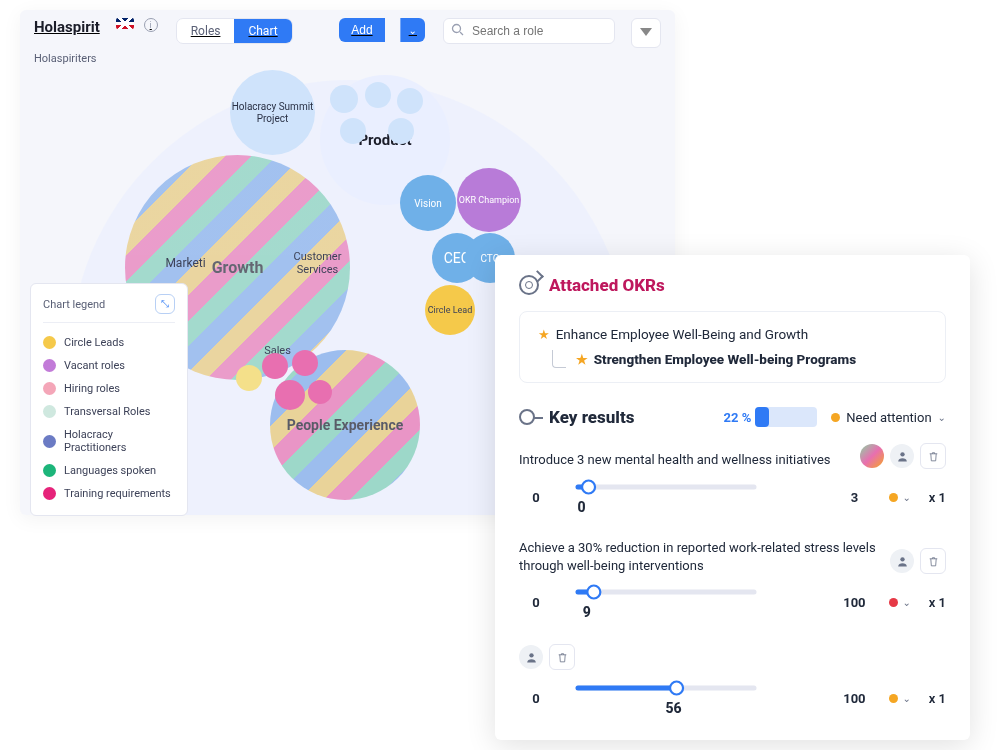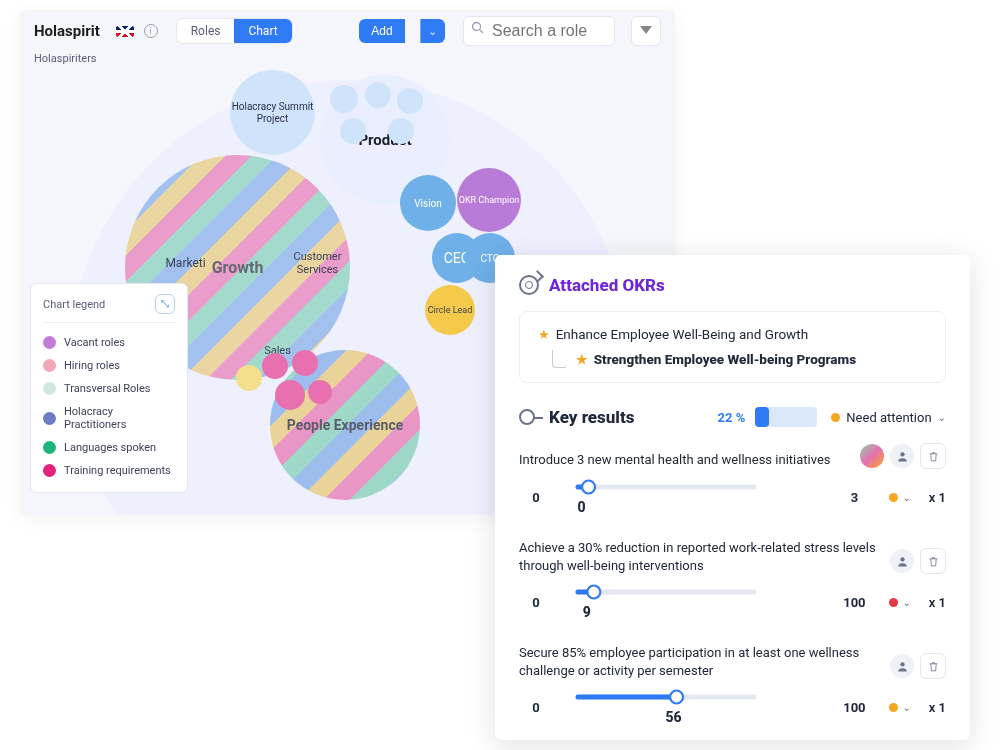--- a/index.html
+++ b/index.html
@@ -8,36 +8,36 @@
   
   .chart-window {
     position: absolute;
     left: 20px; top: 10px; width: 655px; height: 505px;
     background: #f5f6fb;
     border-radius: 6px;
     box-shadow: 0 4px 20px rgba(0,0,0,0.05);
     overflow: hidden;
   }
   .chart-header {
-    display: flex; align-items: center; gap: 10px;
-    padding: 8px 14px; height: 42px;
+    display: flex; align-items: flex-start; gap: 10px;
+    padding: 8px 14px; height: 42px; text-decoration: underline;
   }
   .app-title { font-size: 15px; font-weight: 700; color: #1b1d29; margin-right: 6px; }
   .flag { width: 18px; height: 11px; background: linear-gradient(180deg,#012169 33%,#fff 33%,#fff 66%,#ce1126 66%); display:inline-block; vertical-align:middle; border-radius:2px; position:relative; }
   .flag::after { content:""; position:absolute; inset:0; background: linear-gradient(45deg,transparent 42%,#fff 42%,#fff 58%,transparent 58%),linear-gradient(-45deg,transparent 42%,#fff 42%,#fff 58%,transparent 58%); }
   .info-icon { width:14px;height:14px;border:1.3px solid #9aa0b2;border-radius:50%;display:inline-flex;align-items:center;justify-content:center;font-size:9px;color:#9aa0b2;cursor:pointer;}
   .pill-group { display:flex; background:#fff; border:1px solid #e4e6f0; border-radius:7px; overflow:hidden; margin-left:8px;}
   .pill { padding:5px 14px; font-size:12px; color:#5a6076; cursor:pointer;}
   .pill.active { background:#2f7af5; color:#fff;}
   .spacer { flex:1; }
   .add-group { display:flex;gap:15px; }
   .add-btn { background:#2f7af5; color:#fff; border:none; padding:5px 12px; border-radius:6px 0 0 6px; font-size:12px; cursor:pointer;}
   .add-dd { background:#2f7af5; color:#fff; border:none; padding:5px 8px; border-radius:0 6px 6px 0; border-left:1px solid rgba(255,255,255,0.35); cursor:pointer; font-size:10px;}
   .search-box { position:relative; margin-left:8px; }
-  .search-box input { width:152px; padding:5px 10px 5px 28px; border:1px solid #e4e6f0; border-radius:6px; font-size:16px; background:#fff;}
+  .search-box input { width:172px; padding:5px 10px 5px 28px; border:1px solid #e4e6f0; border-radius:6px; font-size:12px; background:#fff;}
   .search-box .mag { position:absolute; left:8px; top:5px; width:13px; height:13px; }
   .filter-btn { width:30px;height:30px;border:1px solid #e4e6f0;border-radius:6px;background:#fff;display:flex;align-items:center;justify-content:center;margin-left:6px;cursor:pointer;}
   .funnel { width:12px;height:10px;border-top:8px solid #888;border-left:6px solid transparent;border-right:6px solid transparent; }
 
   .breadcrumb { font-size:11px; color:#5a6076; padding:0 14px 4px;}
 
   .chart-canvas { position:absolute; inset:60px 0 0 0; }
   .big-circle { position:absolute; left:50px; top:10px; width:560px; height:560px; border-radius:50%; background:#eaefff; opacity:0.6;}
   .circle { position:absolute; border-radius:50%; display:flex; align-items:center; justify-content:center; text-align:center; font-size:11px; color:#2a3145; }
   .stripes { background: repeating-linear-gradient(135deg,#e86fb0 0 18px,#7cceb4 18px 36px,#7aa8e8 36px 54px,#e8c76f 54px 72px); opacity:0.65;}
@@ -56,37 +56,37 @@
   .legend-row { display:flex; align-items:center; gap:8px; padding:5px 0;}
   .swatch { width:13px;height:13px;border-radius:50%; flex-shrink:0;}
 
   
   .okr-panel {
     position:absolute; left:495px; top:255px; width:475px; height:485px;
     background:#fff; border-radius:6px; box-shadow:0 6px 30px rgba(0,0,0,0.12);
     padding:20px 24px;
   }
   .okr-h { display:flex; align-items:center; gap:10px; margin-bottom:16px;}
-  .okr-h h2 { font-size:17px; font-weight:800; color:#6d28d9;}
+  .okr-h h2 { font-size:17px; font-weight:800; color:#be185d;}
   .target-icon { width:20px;height:20px;border:2px solid #6a7388;border-radius:50%;position:relative;}
   .target-icon::after{content:"";position:absolute;top:4px;left:4px;width:6px;height:6px;border:1.5px solid #6a7388;border-radius:50%;}
   .target-icon::before{content:"";position:absolute;top:-5px;right:-5px;width:7px;height:7px;border-right:2px solid #6a7388;border-top:2px solid #6a7388;transform:rotate(45deg);}
 
   .okr-tree { border:1px solid #eceff5; border-radius:8px; padding:14px 18px; margin-bottom:24px;}
   .okr-node { font-size:13.5px; color:#20293a; display:flex; align-items:center; gap:6px;}
   .okr-node + .okr-node { margin-top:8px; margin-left:14px;}
   .okr-node .tree-bend { width:14px;height:18px;border-left:1.5px solid #c5cad5;border-bottom:1.5px solid #c5cad5;border-bottom-left-radius:4px; margin-right:4px;}
   .okr-node.bold { font-weight:800;}
   .star { color:#f5a623; font-size:13px;}
 
   .kr-header-row { display:flex; align-items:center; gap:14px; margin-bottom:16px;}
   .key-icon { width:16px;height:16px;border:2px solid #6a7388;border-radius:50%;position:relative;}
   .key-icon::after{content:"";position:absolute;width:10px;height:2px;background:#6a7388;top:6px;left:12px;}
   .kr-title { font-size:17px; font-weight:800; color:#20293a; flex:1;}
-  .progress-chip { display:flex; align-items:center; gap:10px;}
+  .progress-chip { display:flex; align-items:center; gap:4px;}
   .progress-chip .pct { color:#2f7af5; font-weight:700; font-size:13px;}
   .progress-chip .bar { width:62px;height:20px;background:#dbe7fb;border-radius:4px;position:relative;}
   .progress-chip .bar::before{content:"";position:absolute;left:0;top:0;height:100%;width:22%;background:#2f7af5;border-radius:4px;}
   .status-chip { display:flex; align-items:center; gap:6px; font-size:13px; color:#20293a; cursor:pointer;}
   .status-dot { width:9px;height:9px;border-radius:50%;}
   .chev { font-size:10px; color:#6a7388;}
 
   .kr-item { margin-bottom:24px;}
   .kr-top-row { display:flex; align-items:flex-end; gap:10px;}
   .kr-text { font-size:13px; color:#20293a; flex:1; line-height:1.35;}
@@ -180,20 +180,24 @@
 </div>
 
 <div class="legend-card">
   <div class="legend-header">
     <span>Chart legend</span>
     <div class="collapse-btn">⤡</div>
   </div>
   <hr>
   <div id="legend-rows">
       <div class="legend-row">
+        <div class="swatch" style="background:#f5c94a"></div>
+        <span>Circle Leads</span>
+      </div>
+      <div class="legend-row">
         <div class="swatch" style="background:#c27bd8"></div>
         <span>Vacant roles</span>
       </div>
       <div class="legend-row">
         <div class="swatch" style="background:#f4a6b8"></div>
         <span>Hiring roles</span>
       </div>
       <div class="legend-row">
         <div class="swatch" style="background:#cfe8df"></div>
         <span>Transversal Roles</span>
@@ -312,21 +316,20 @@
           <div class="kr-max">100</div>
           <div class="kr-status">
             <span class="dot" style="background:#e63946"></span>
             <span class="chev">⌄</span>
           </div>
           <div class="mult">x 1</div>
         </div>
       </div>
       <div class="kr-item">
         <div class="kr-top-row">
-          <div class="kr-text">Secure 85% employee participation in at least one wellness challenge or activity per semester</div>
           <div class="kr-actions">
             <div class="user-btn">
               <svg viewBox="0 0 24 24">
                 <circle cx="12" cy="8" r="4"></circle>
                 <path d="M4 21c0-4 4-6 8-6s8 2 8 6"></path>
               </svg>
             </div>
             <div class="trash-btn">
               <svg viewBox="0 0 24 24">
                 <path d="M5 7h14M10 7V5h4v2M7 7l1 13h8l1-13"></path>

